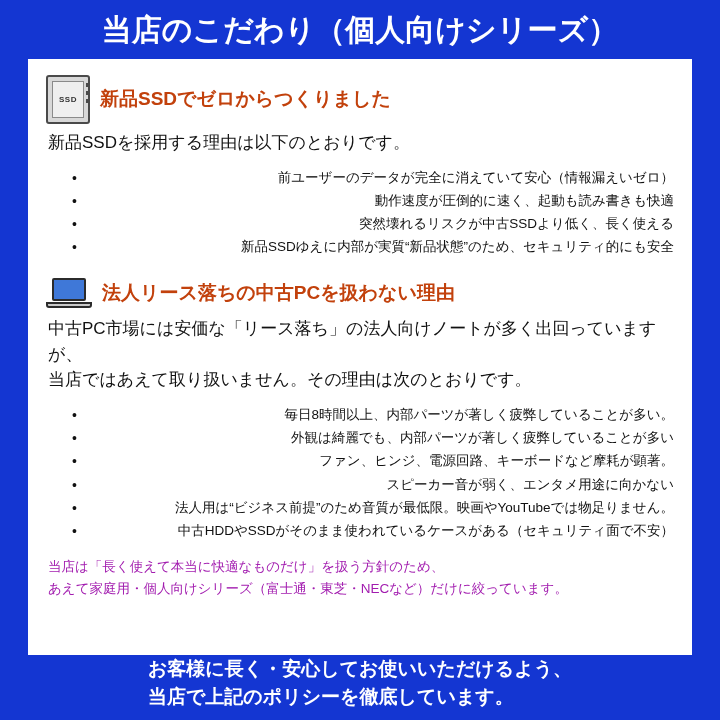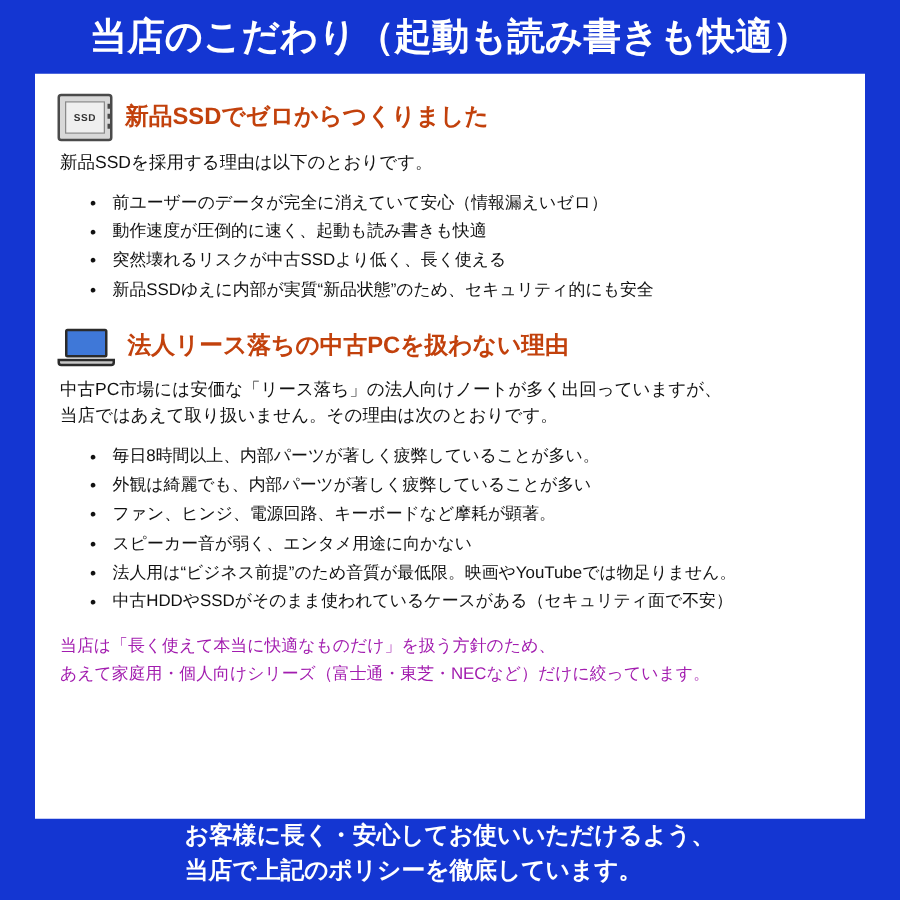--- a/index.html
+++ b/index.html
@@ -54,29 +54,30 @@
   }
   .sec-title {
     color: #c2410c;
     font-size: 19px;
     font-weight: bold;
     line-height: 1.2;
     white-space: nowrap;
   }
   .sec-lead {
     color: #111111;
-    font-size: 14px;
+    font-size: 17px;
     line-height: 1.5;
     margin: 2px 0 10px 2px;
     white-space: pre-line;
   }
   ul.bullets {
     margin: 0 0 10px 0;
     padding-left: 42px;
     list-style: none;
+    text-align: right;
   }
   ul.bullets li {
     color: #111111;
     font-size: 13.5px;
     line-height: 1.72;
     position: relative;
     padding-left: 2px;
   }
   ul.bullets li:before {
     content: "•";
@@ -100,21 +101,21 @@
     color: #ffffff;
     font-size: 19px;
     font-weight: bold;
     text-align: left;
     line-height: 1.45;
     white-space: pre-line;
   }
   
   .icon-ssd {
     width: 44px;
-    height: 38px;
+    height: 49px;
     flex: 0 0 auto;
     position: relative;
     background: #d8d8d8;
     border: 2px solid #4a4a4a;
     border-radius: 3px;
     box-sizing: border-box;
   }
   .icon-ssd .inner {
     position: absolute;
     left: 4px;
@@ -170,21 +171,21 @@
     border: 2px solid #2b2b2b;
     border-radius: 0 0 3px 3px;
     box-sizing: border-box;
   }
 </style>
 </head>
 <body>
 
 <div class="page">
 
-  <div class="header-title">当店のこだわり（起動も読み書きも快適）</div>
+  <div class="header-title">当店のこだわり（個人向けシリーズ）</div>
 
   <div class="card">
 
     <div class="section">
       <div class="sec-head">
         <span class="icon-ssd">
           <span class="inner">
             <span class="label">SSD</span>
           </span>
           <span class="pin" style="top:6px;"></span>

